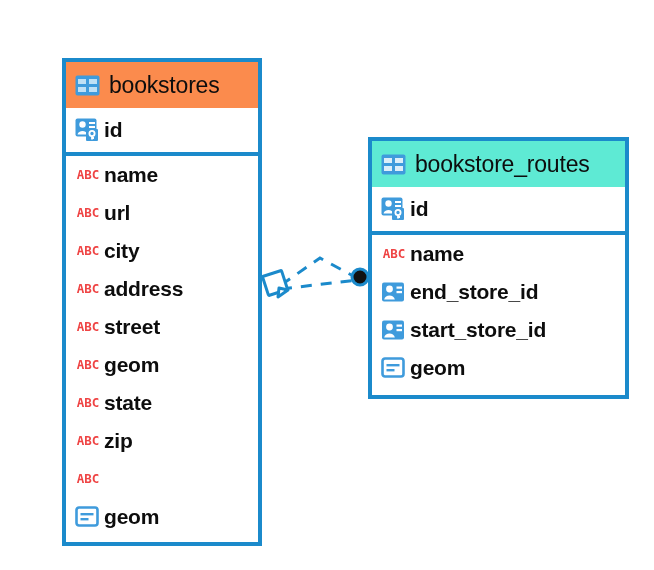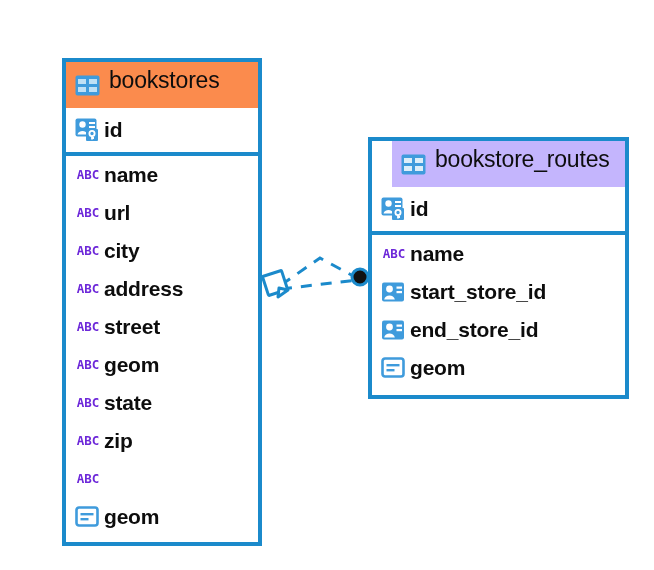--- a/index.html
+++ b/index.html
@@ -25,29 +25,30 @@
   .entity {
     position: absolute;
     box-sizing: border-box;
     border: 4px solid #1B8ACB;
     background: #ffffff;
   }
 
   .entity-header {
     box-sizing: border-box;
     display: flex;
+    align-items: center;
     gap: 9px;
-    padding: 5px 9px;
+    padding: 16px 9px;
     font-size: 23px;
     color: #0d0d0d;
     letter-spacing: -0.2px;
     white-space: nowrap;
   }
   .entity-header.accent   { background: #FB8B4D; }
-  .entity-header.neutral  { background: #c4b5fd; margin-left: 20px; }
+  .entity-header.neutral  { background: #5eead4; }
 
   .entity-body {
     display: flex;
     flex-direction: column;
   }
 
   .field-row {
     box-sizing: border-box;
     display: flex;
     align-items: center;
@@ -77,21 +78,21 @@
     align-items: center;
     justify-content: center;
   }
   .icon svg { display: block; }
 
   
   .abc-icon {
     font-family: "DejaVu Sans Mono", monospace;
     font-size: 12.5px;
     font-weight: bold;
-    color: #6d28d9;
+    color: #ef4444;
     letter-spacing: 0px;
     line-height: 1;
     width: 26px;
   }
 
   
   .connector {
     position: absolute;
     left: 0;
     top: 0;
@@ -253,34 +254,34 @@
       <div class="field-row" style="height:38px;">
         <span class="icon">
           <svg width="26" height="22" viewBox="0 0 26 22">
             <rect x="1" y="1.5" width="22" height="19" rx="2" fill="#3F9BDC"></rect>
             <circle cx="8.5" cy="8" r="3.4" fill="#ffffff"></circle>
             <path d="M 3.2 18.5 C 4 13.3 13 13.3 13.8 18.5 Z" fill="#ffffff"></path>
             <rect x="15.5" y="5.5" width="5.5" height="2.2" fill="#ffffff"></rect>
             <rect x="15.5" y="10" width="5.5" height="2.2" fill="#ffffff"></rect>
           </svg>
         </span>
-        <span class="field-label">start_store_id</span>
+        <span class="field-label">end_store_id</span>
       </div>
 
       <div class="field-row" style="height:38px;">
         <span class="icon">
           <svg width="26" height="22" viewBox="0 0 26 22">
             <rect x="1" y="1.5" width="22" height="19" rx="2" fill="#3F9BDC"></rect>
             <circle cx="8.5" cy="8" r="3.4" fill="#ffffff"></circle>
             <path d="M 3.2 18.5 C 4 13.3 13 13.3 13.8 18.5 Z" fill="#ffffff"></path>
             <rect x="15.5" y="5.5" width="5.5" height="2.2" fill="#ffffff"></rect>
             <rect x="15.5" y="10" width="5.5" height="2.2" fill="#ffffff"></rect>
           </svg>
         </span>
-        <span class="field-label">end_store_id</span>
+        <span class="field-label">start_store_id</span>
       </div>
 
       <div class="field-row" style="height:38px;">
         <span class="icon">
           <svg width="26" height="22" viewBox="0 0 26 22">
             <rect x="1.5" y="1.5" width="21" height="18" rx="2.5" fill="#ffffff" stroke="#3F9BDC" stroke-width="2.6"></rect>
             <rect x="5.5" y="7" width="13" height="2.4" fill="#3F9BDC"></rect>
             <rect x="5.5" y="12" width="8" height="2.4" fill="#3F9BDC"></rect>
           </svg>
         </span>

